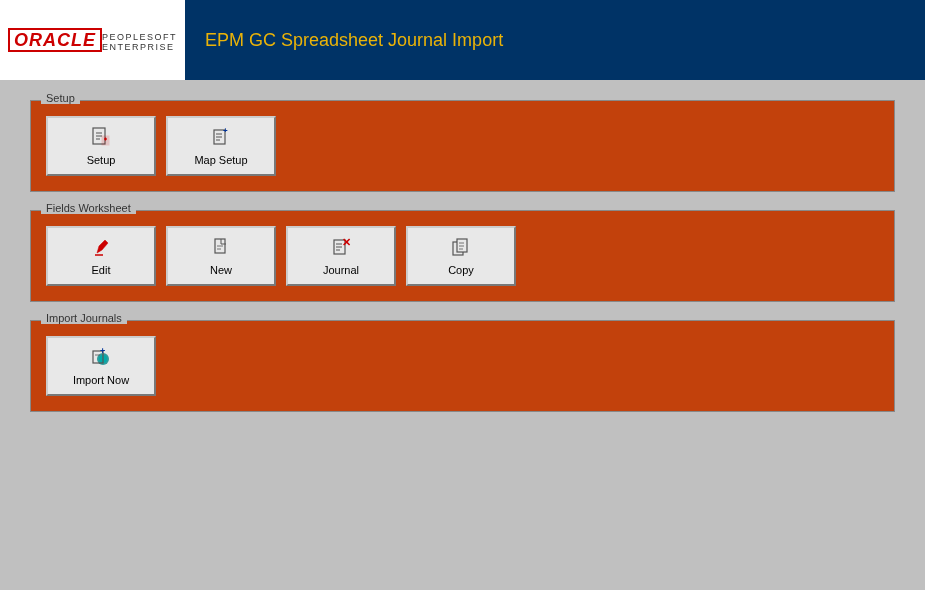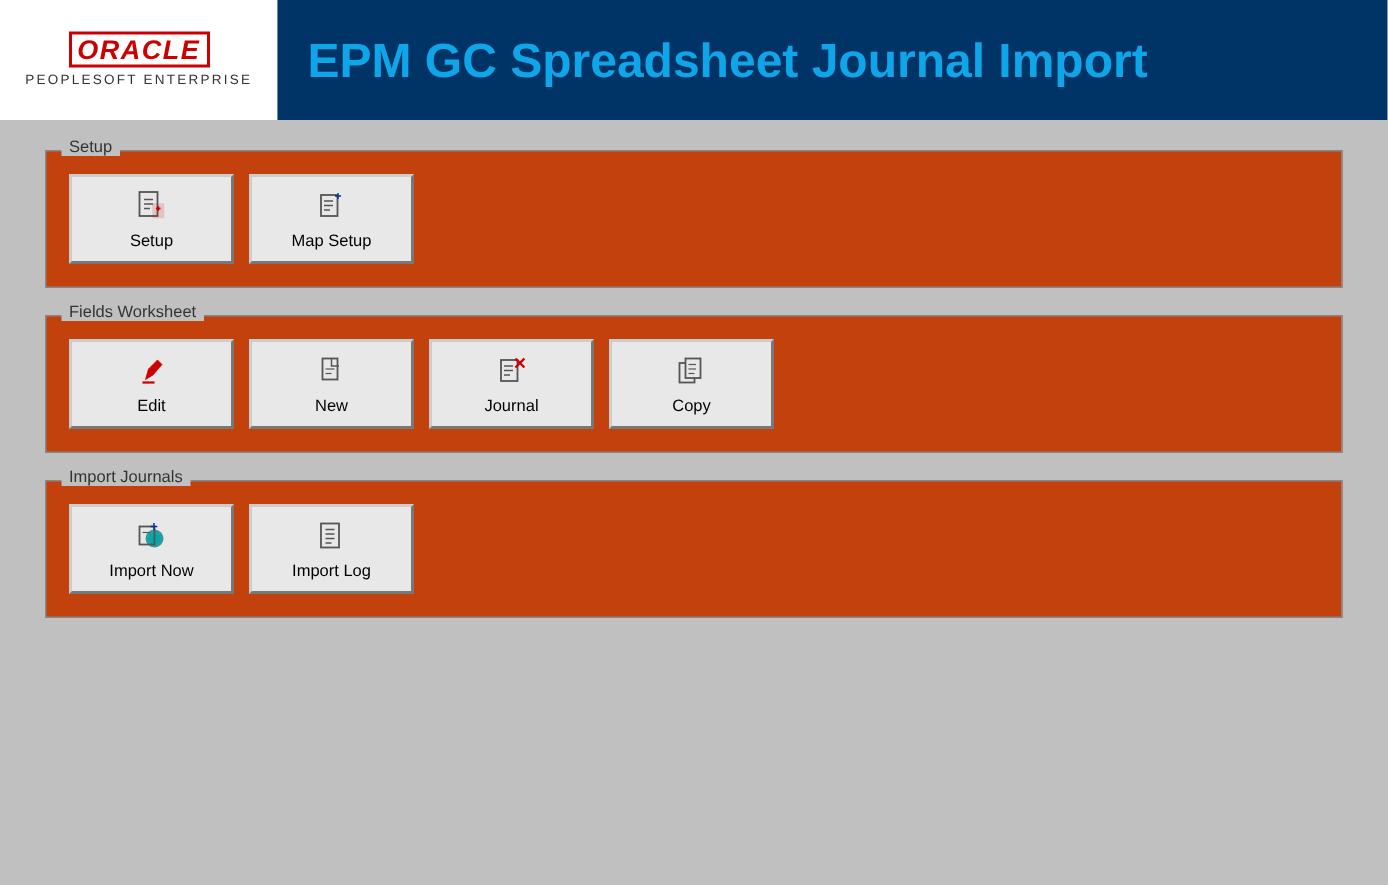--- a/index.html
+++ b/index.html
@@ -13,21 +13,21 @@
 
     
     .header {
       display: flex;
       height: 80px;
     }
     .header-logo {
       width: 185px;
       background-color: #ffffff;
       display: flex;
-      flex-direction: column;
+      flex-direction: row;
       align-items: center;
       justify-content: center;
       padding: 8px;
     }
     .oracle-logo {
       color: #cc0000;
       font-size: 18px;
       font-weight: bold;
       font-style: italic;
       letter-spacing: 1px;
@@ -44,23 +44,23 @@
       font-weight: normal;
     }
     .header-title {
       flex: 1;
       background-color: #003366;
       display: flex;
       align-items: center;
       padding-left: 20px;
     }
     .header-title h1 {
-      color: #0ea5e9;
-      font-size: 32px;
-      font-weight: bold;
+      color: #eab308;
+      font-size: 18px;
+      font-weight: normal;
     }
 
     
     .main-content {
       padding: 20px 30px;
       background-color: #c0c0c0;
     }
 
     
     .section-group {
@@ -240,29 +240,17 @@
             <ellipse cx="13" cy="13" rx="6" ry="6" fill="#008888" opacity="0.8"></ellipse>
             <ellipse cx="13" cy="13" rx="4" ry="4" fill="#00aaaa"></ellipse>
             <rect x="3" y="5" width="10" height="12" fill="none" stroke="#555" stroke-width="1.2"></rect>
             <line x1="5" y1="9" x2="10" y2="9" stroke="#555" stroke-width="0.8"></line>
             <text x="10" y="8" font-size="9" fill="#003399" font-weight="bold">+</text>
           </svg>
         </span>
         <span class="btn-label">Import Now</span>
       </button>
 
-      <button class="icon-button">
-        <span class="btn-icon">
-          <svg class="icon-svg" viewBox="0 0 22 22" xmlns="http://www.w3.org/2000/svg">
-            <rect x="4" y="3" width="12" height="16" fill="none" stroke="#555" stroke-width="1.2"></rect>
-            <line x1="7" y1="7" x2="13" y2="7" stroke="#555" stroke-width="1"></line>
-            <line x1="7" y1="10" x2="13" y2="10" stroke="#555" stroke-width="1"></line>
-            <line x1="7" y1="13" x2="13" y2="13" stroke="#555" stroke-width="1"></line>
-            <line x1="7" y1="16" x2="11" y2="16" stroke="#555" stroke-width="1"></line>
-          </svg>
-        </span>
-        <span class="btn-label">Import Log</span>
-      </button>
 
     </div>
   </div>
 
 </div>
 
 </body></html>

